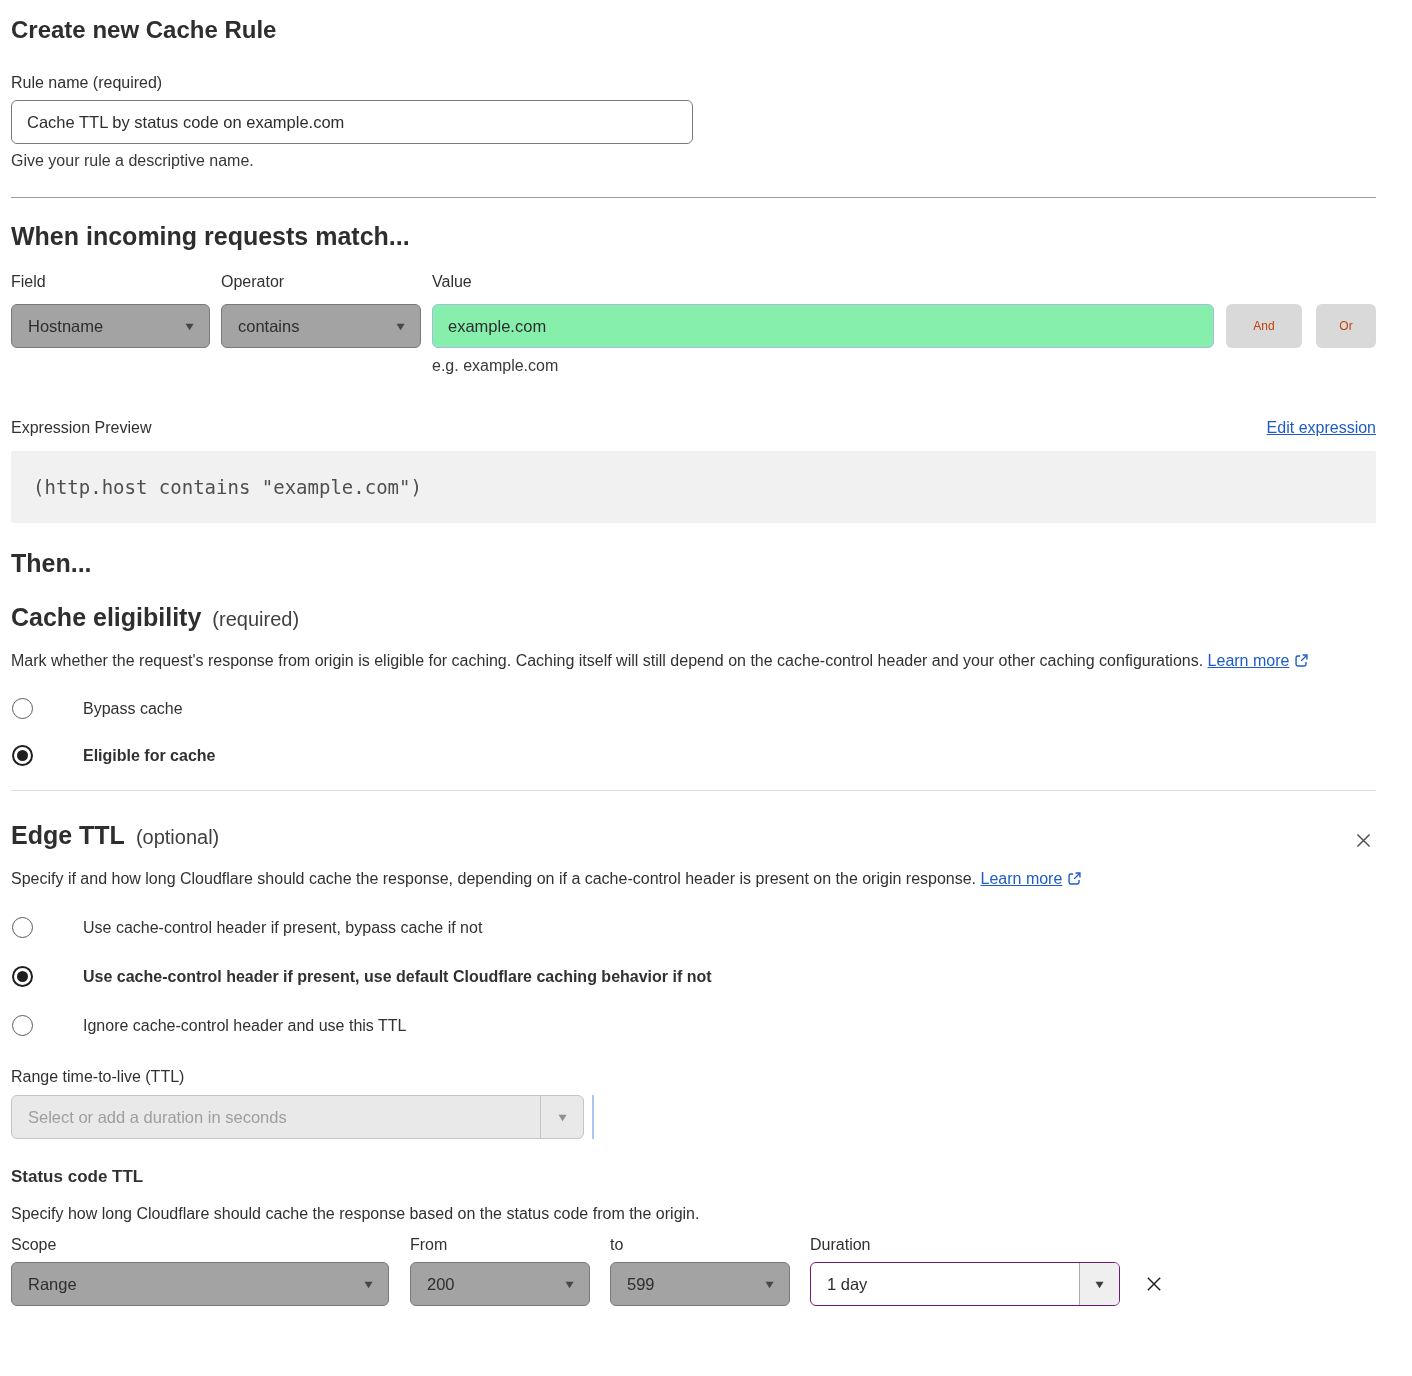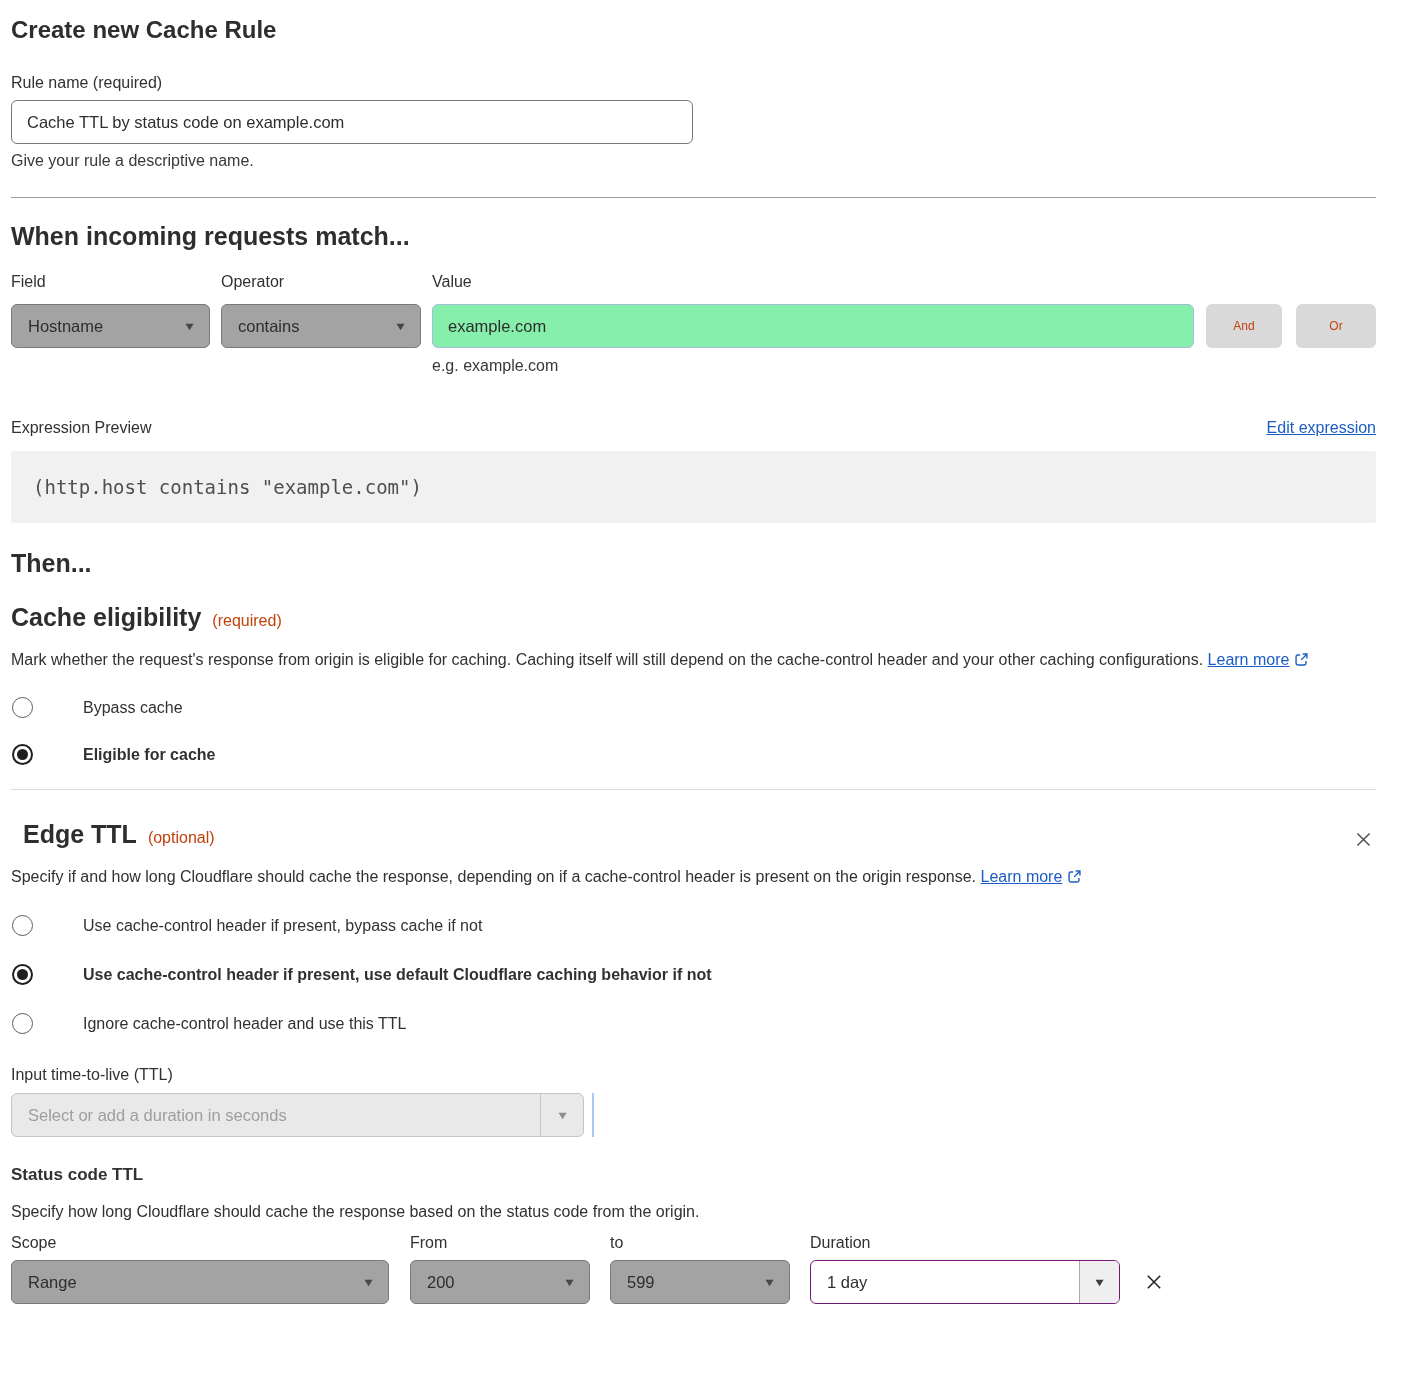--- a/index.html
+++ b/index.html
@@ -44,56 +44,56 @@
   .w-op { width: 200px; margin-right: 11px; }
   .value-input {
     flex: 1; width: auto; margin: 0 12px 0 0;
     background: #86efac; border-color: #a6bcdf;
   }
   .btn {
     height: 44px; background: #d9d9d9; border: none; border-radius: 6px;
     font-family: inherit; font-size: 12px; color: #c2410c; cursor: pointer;
   }
   .btn-and { width: 76px; margin-right: 14px; }
-  .btn-or { width: 80px; }
+  .btn-or { width: 60px; }
   .eg-help { margin-top: 8px; margin-left: 421px; }
 
   
   .expr-row { display: flex; justify-content: space-between; align-items: flex-end; margin-top: 44px; }
   a.link { color: #1c5cc4; text-decoration: underline; cursor: pointer; }
   .code-block {
     margin-top: 14px; height: 72px; background: #f1f1f1; border-radius: 2px;
     display: flex; align-items: center; padding: 0 22px;
     font-family: "DejaVu Sans Mono", monospace; font-size: 19px; color: #4f4f4f;
   }
 
   .then-heading { margin-top: 29px; }
 
   .sec-head { display: flex; align-items: baseline; gap: 11px; margin-top: 31px; }
-  .tag { color: #c2410c; font-size: 16px; }
+  .tag { color: #404040; font-size: 20px; }
   .desc { margin: 15px 0 0; line-height: 29px; }
   .ext-icon { color: #1c5cc4; vertical-align: -2px; margin-left: 5px; }
 
   .radio-row { display: flex; align-items: center; margin-top: 26px; cursor: pointer; gap: 28px; }
   .radio {
     width: 21px; height: 21px; border: 1px solid #5c5c5c; border-radius: 50%;
     flex: none; margin-left: 1px; background: #fff;
   }
   .radio.checked { border: 2px solid #1f1f1f; position: relative; }
   .radio.checked::after {
     content: ""; position: absolute; left: 3px; top: 3px; right: 3px; bottom: 3px;
     background: #1f1f1f; border-radius: 50%;
   }
   .radio-label { margin-left: 22px; line-height: 21px; }
   .radio-label.bold { font-weight: 700; }
   .rr-first { margin-top: 21px; }
 
   
   .edge { position: relative; }
-  .edge .sec-head { margin-top: 33px; margin-left: 12px; }
+  .edge .sec-head { margin-top: 33px; }
   .edge .desc { max-width: 1105px; }
   .close-btn {
     position: absolute; right: 0; top: 4px; background: none; border: none;
     padding: 2px; cursor: pointer; line-height: 0;
   }
   .edge .rr-first { margin-top: 22px; }
   .rr-gap { margin-top: 28px; }
 
   .ttl-label { margin-top: 31px; }
   .ttl-select-row { display: flex; align-items: center; margin-top: 9px; }
@@ -226,21 +226,21 @@
     </div>
     <div class="radio-row rr-gap">
       <span class="radio checked"></span>
       <span class="radio-label bold">Use cache-control header if present, use default Cloudflare caching behavior if not</span>
     </div>
     <div class="radio-row rr-gap">
       <span class="radio"></span>
       <span class="radio-label">Ignore cache-control header and use this TTL</span>
     </div>
 
-    <div class="lbl ttl-label">Input time-to-live (TTL)</div>
+    <div class="lbl ttl-label">Range time-to-live (TTL)</div>
     <div class="ttl-select-row">
       <div class="disabled-select" aria-disabled="true">
         <div class="ds-main">
           <span>Select or add a duration in seconds</span>
         </div>
         <div class="ds-arrow">
           <span class="arrow">▼</span>
         </div>
       </div>
       <div class="ttl-caret"></div>

